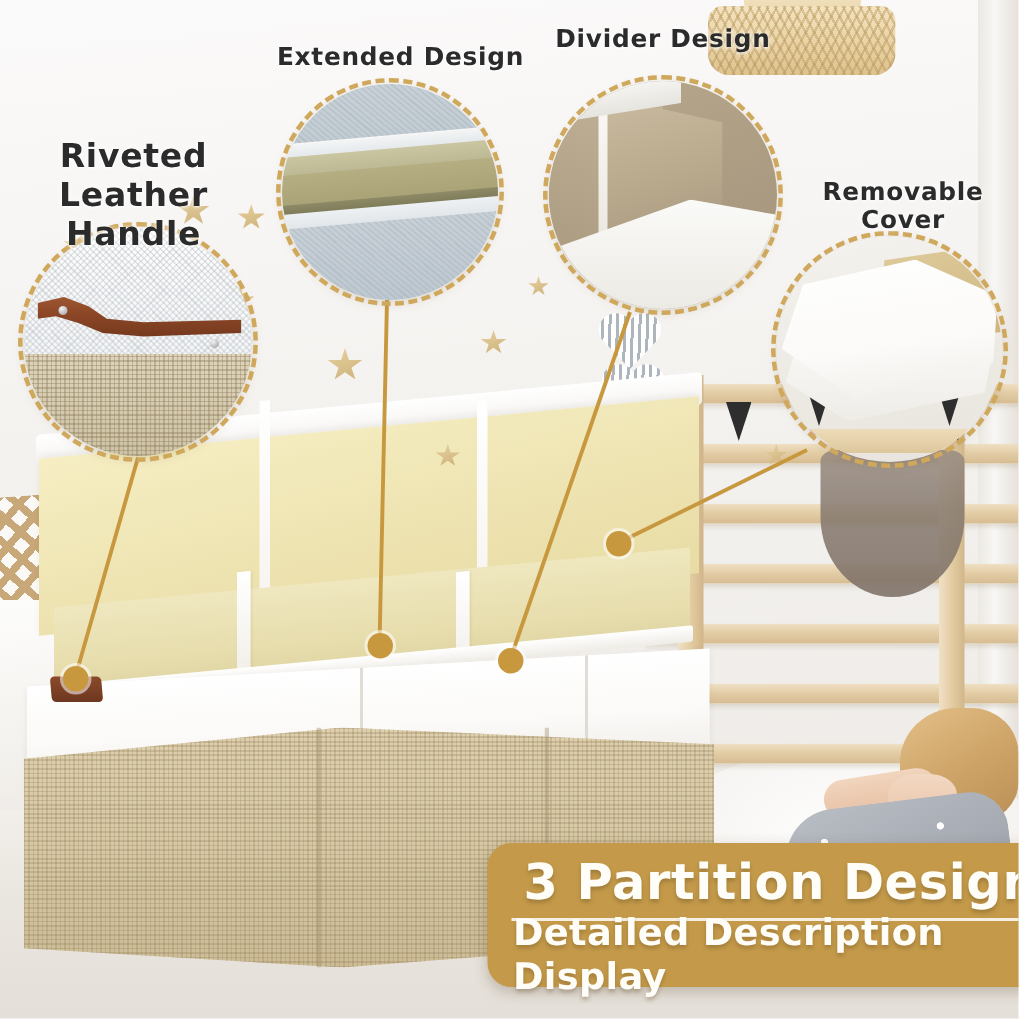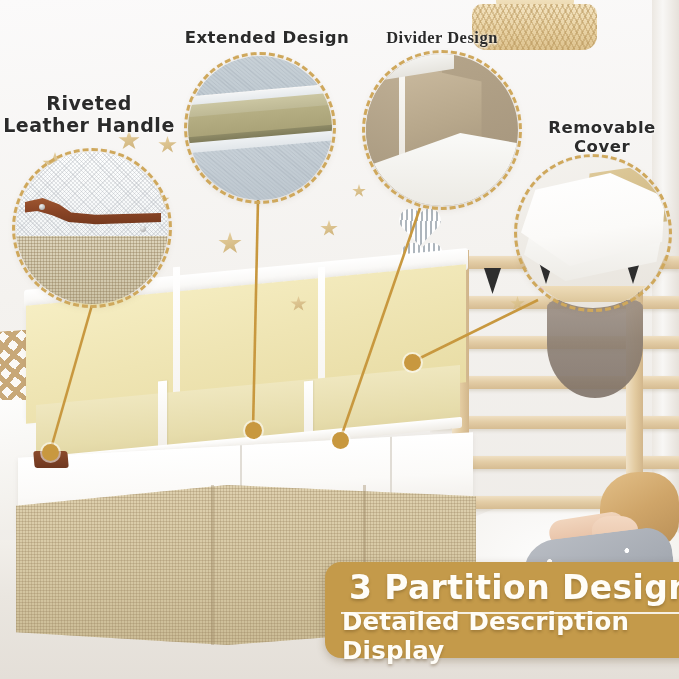--- a/index.html
+++ b/index.html
@@ -318,23 +318,23 @@
   .dot { position:absolute; width:17px; height:17px; border-radius:50%;
     background:#c8983f; box-shadow:0 0 0 2px rgba(255,255,255,.55); }
 
   
   .ctitle {
     position:absolute; color:#2b2b2b; font-weight:700;
     font-family:"DejaVu Sans", sans-serif;
     letter-spacing:.5px; line-height:1.18; text-align:center;
     text-shadow:0 1px 2px rgba(255,255,255,.9), 0 0 5px rgba(255,255,255,.8);
   }
-  .t1 { left:2px;   top:92px;  width:174px; font-size:19px; }
+  .t1 { left:2px;   top:92px;  width:174px; font-size:22px; }
   .t2 { left:182px; top:28px;  width:170px; font-size:16.5px; }
-  .t3 { left:366px; top:28px;  width:152px; font-size:16.5px;font-family:Liberation Serif, serif; }
+  .t3 { left:366px; top:16px;  width:152px; font-size:16.5px; }
   .t4 { left:520px; top:118px; width:164px; font-size:16.5px; }
 
   
   .banner {
     position:absolute; left:325px; top:562px; width:368px; height:96px;
     background:#c49a4a; border-radius:16px 0 0 16px;
     box-shadow:0 3px 9px rgba(90,70,35,.28);
   }
   .banner-l1 {
     position:absolute; left:0; top:0; width:100%; height:50px;

